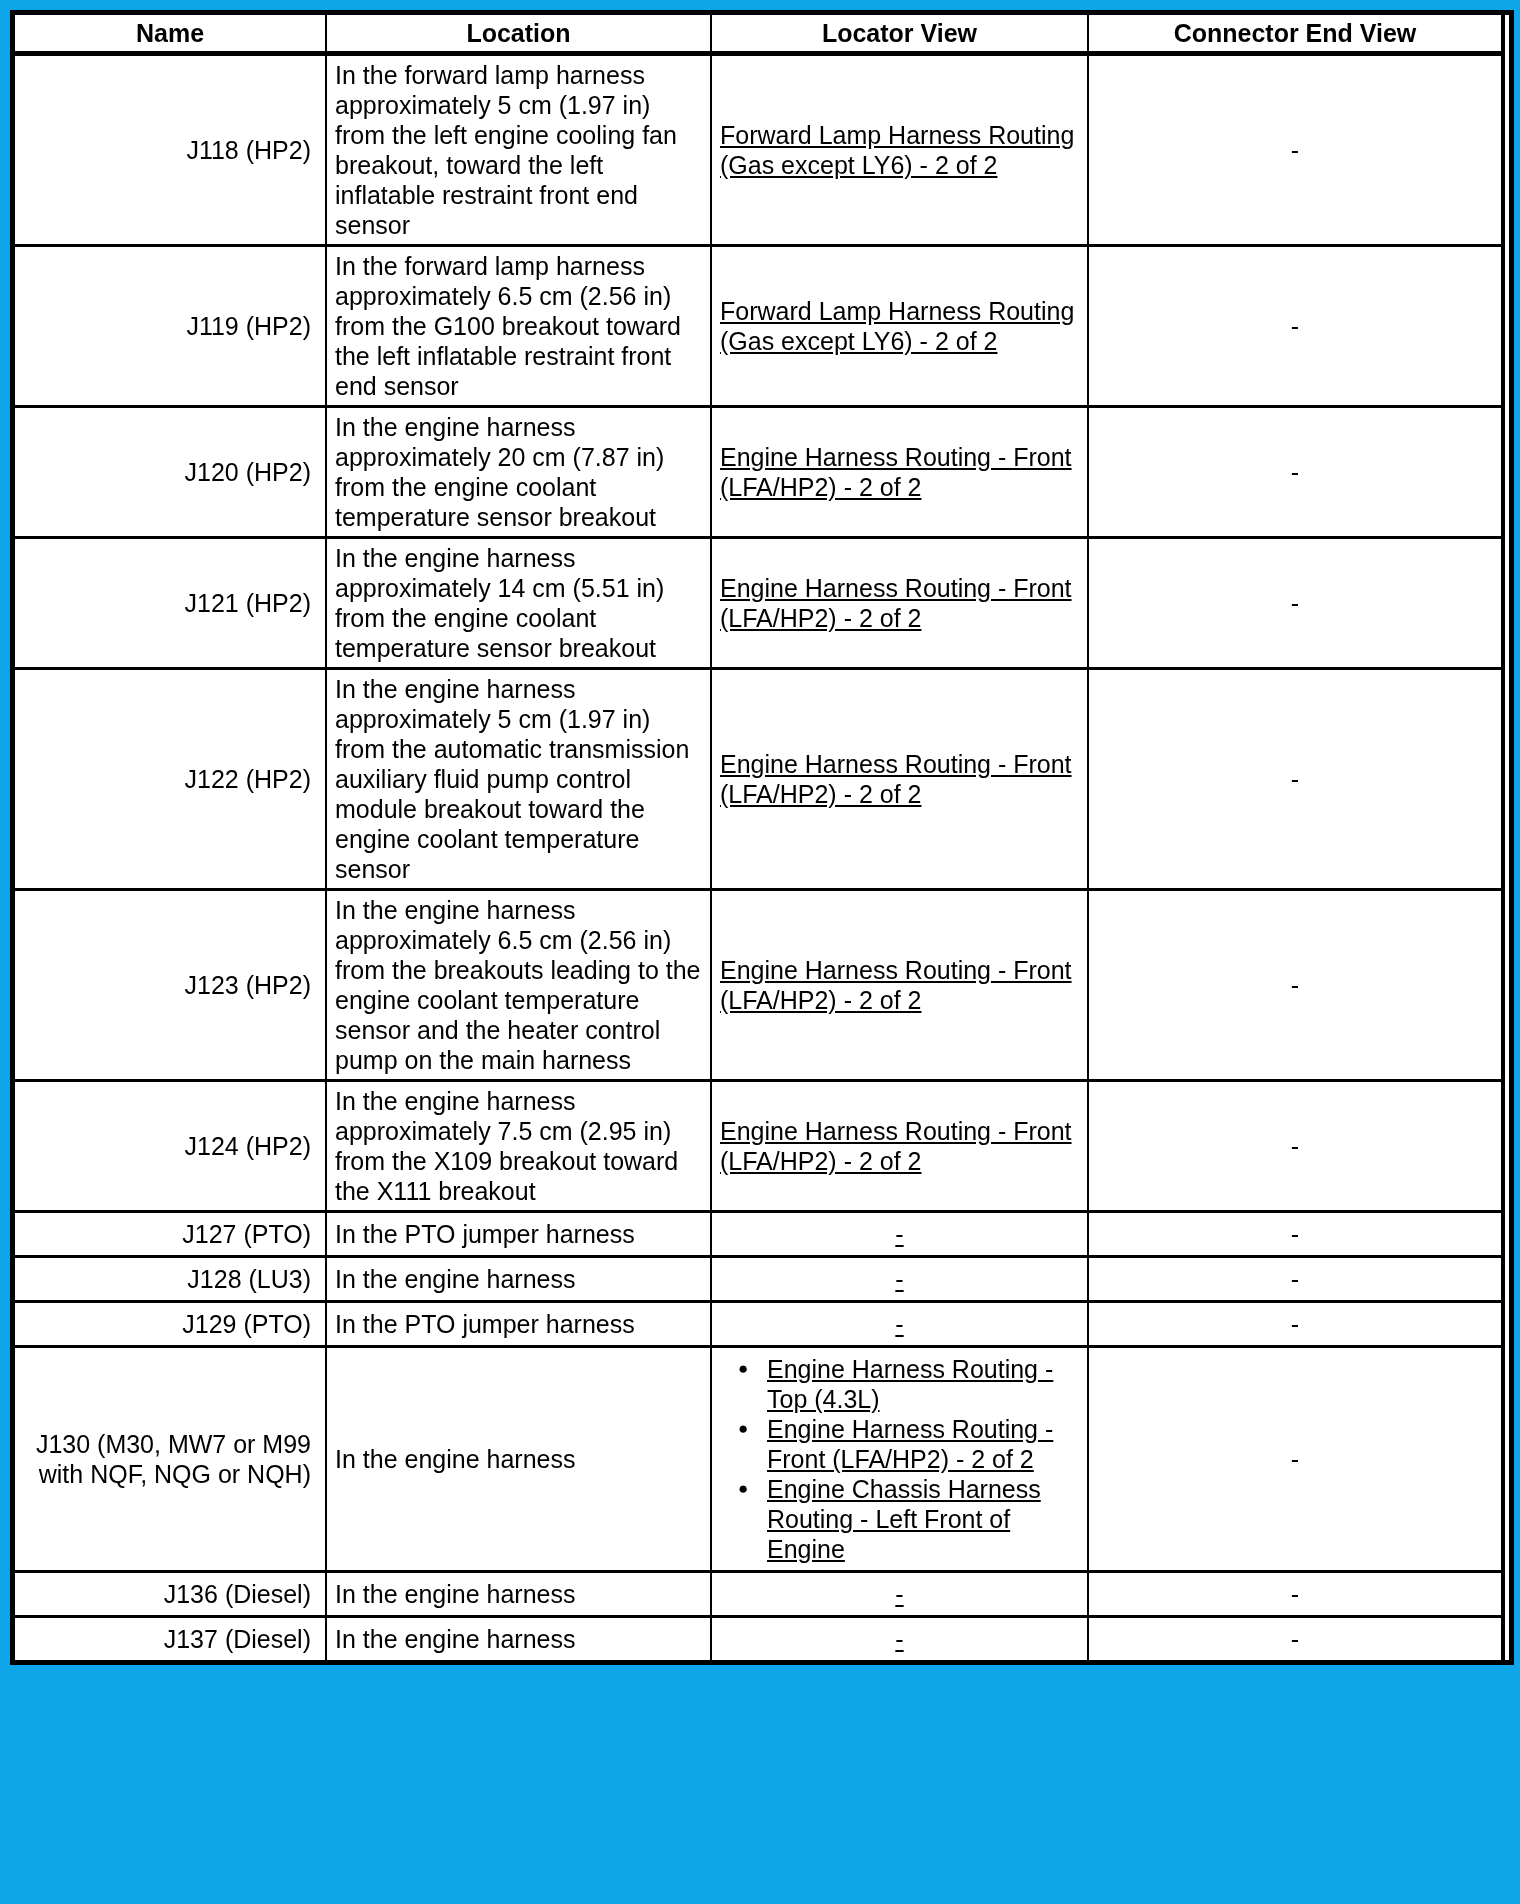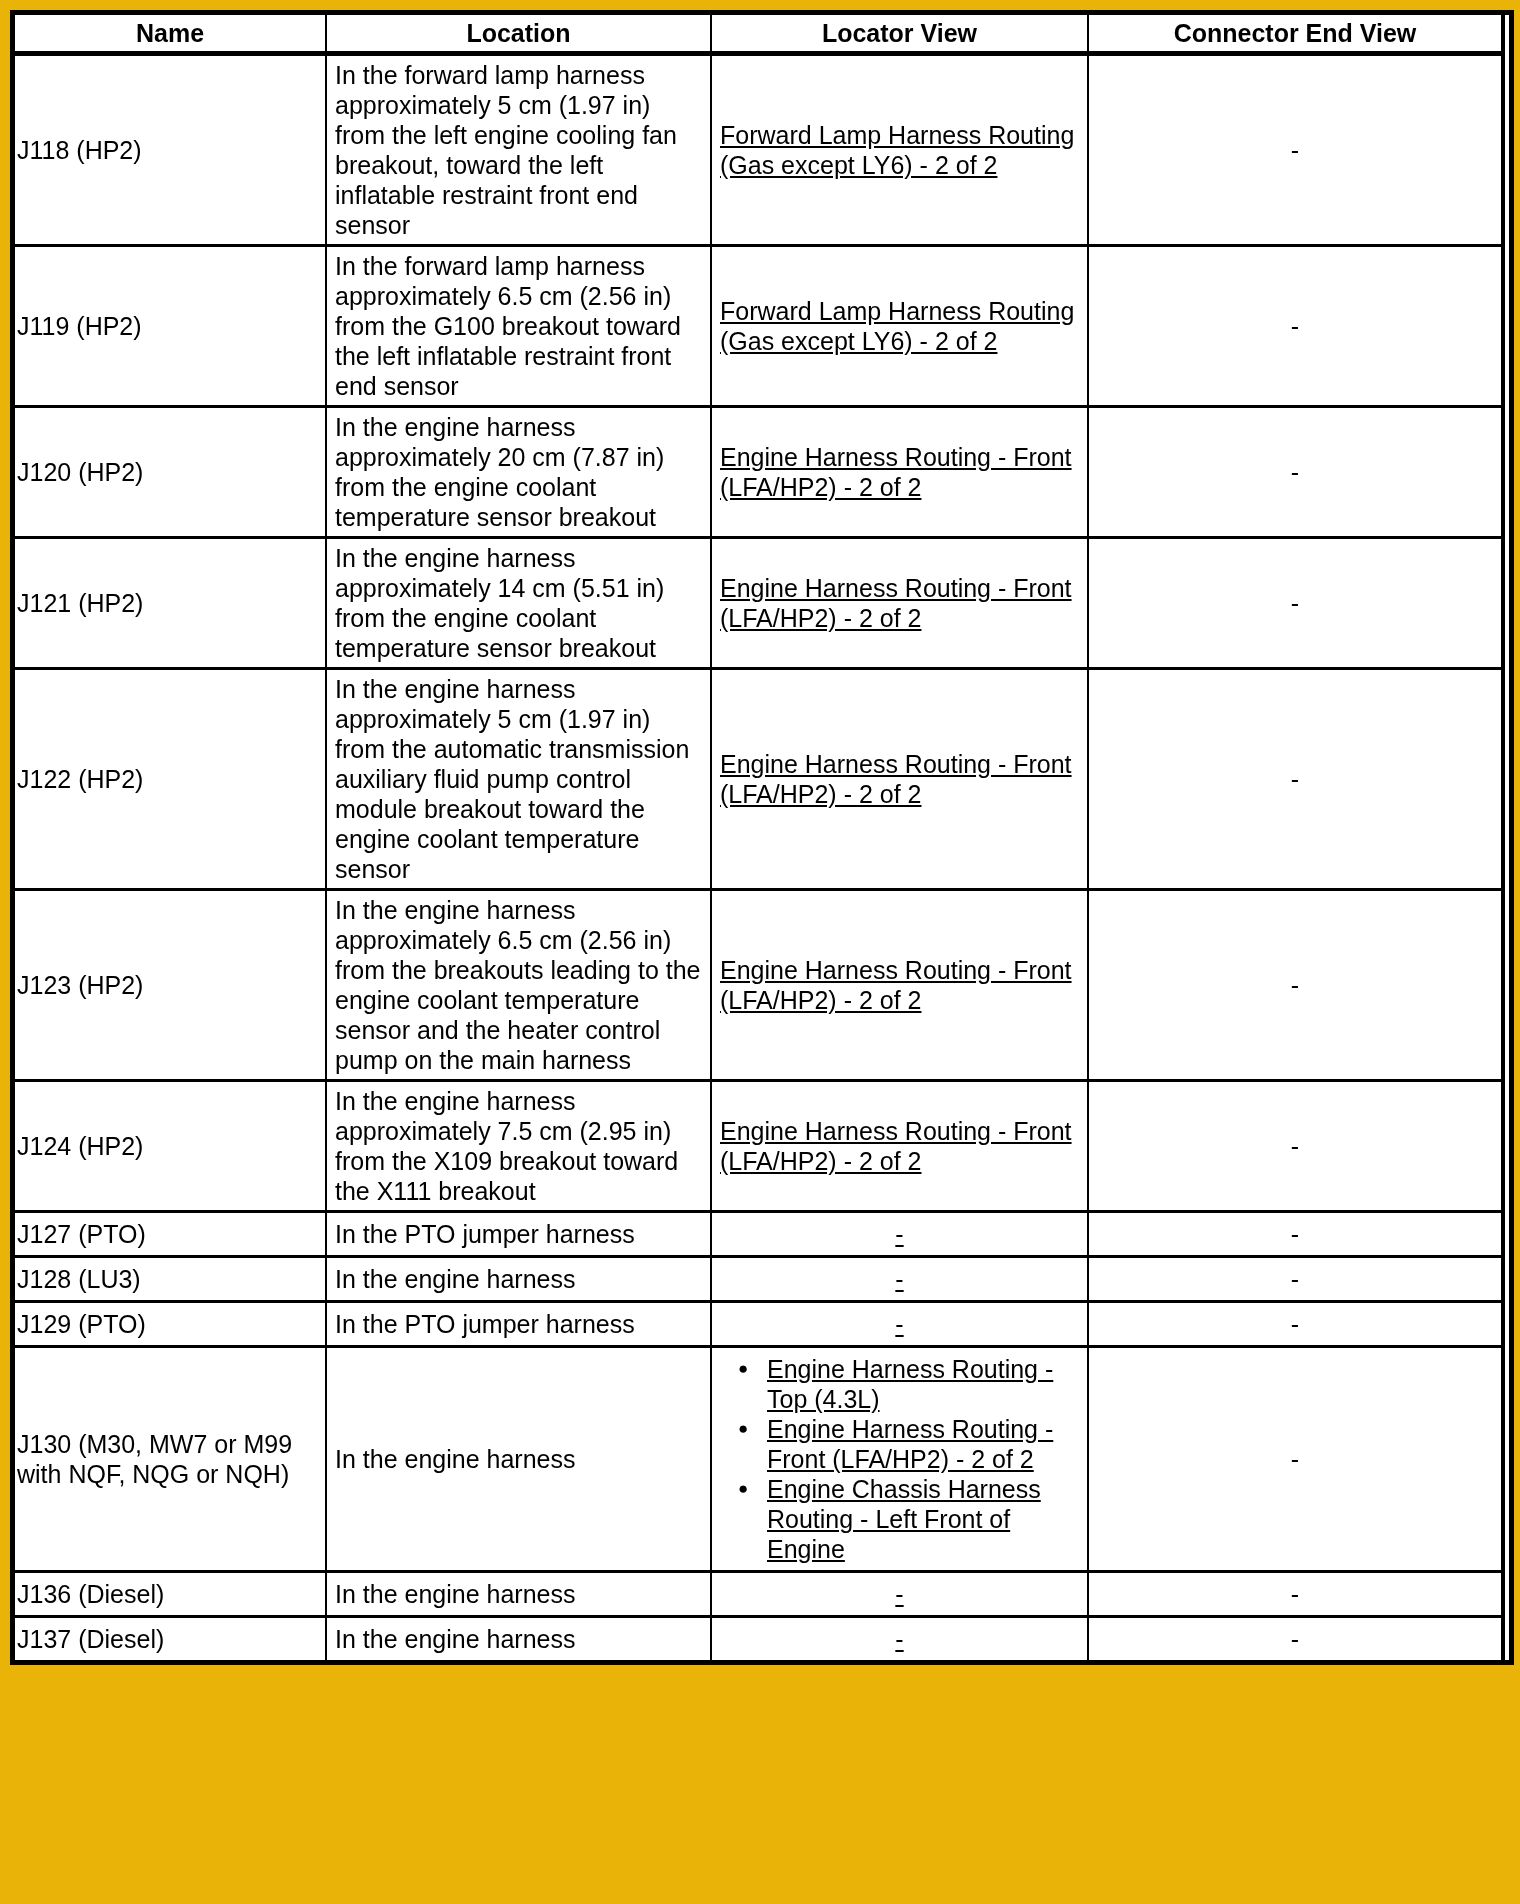--- a/index.html
+++ b/index.html
@@ -9,21 +9,21 @@
     width: 1520px;
     height: 1904px;
     overflow: hidden;
     font-family: "Liberation Sans", "DejaVu Sans", sans-serif;
     color: #000000;
   }
   .page {
     position: relative;
     width: 1520px;
     height: 1904px;
-    background: #eab308;
+    background: #0ea5e9;
   }
   
   .frame {
     position: absolute;
     left: 10px;
     top: 10px;
     width: 1504px;
     box-sizing: border-box;
     border: 5px solid #000000;
     padding-right: 6px;
@@ -54,22 +54,22 @@
     text-align: center;
     padding: 3px 4px;
     border-top: 0;
     border-bottom-width: 5px;
   }
   .conn-table th:first-child, .conn-table td:first-child { border-left: 0; }
   .conn-table th:last-child,  .conn-table td:last-child  { border-right-width: 4px; }
   .conn-table tr:last-child td { border-bottom: 0; }
 
   td.cell-name {
-    text-align: left;
-    padding: 4px 2px;
+    text-align: right;
+    padding: 4px 14px;
   }
   td.cell-location {
     text-align: left;
     padding: 4px 4px 4px 8px;
     margin-top: 48px;
   }
   td.cell-locator {
     text-align: left;
     padding: 4px 4px 4px 8px;
     text-decoration: underline;

